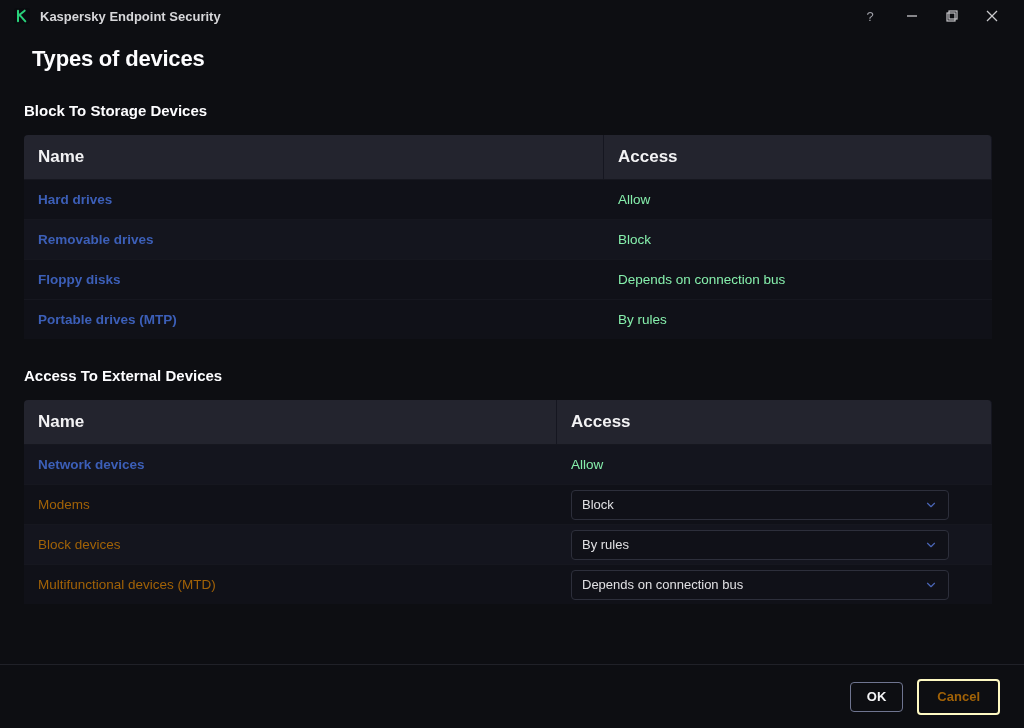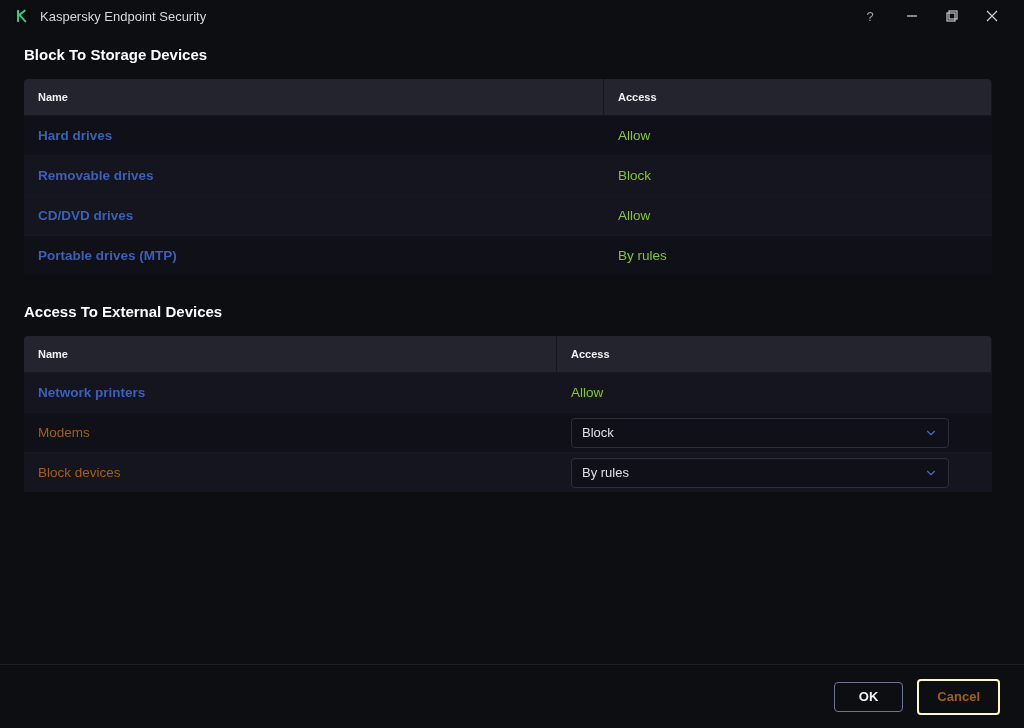--- a/index.html
+++ b/index.html
@@ -22,21 +22,21 @@
     background: #0d0e12;
     flex: 0 0 auto;
   }
   .titlebar .app-logo {
     width: 16px; height: 16px;
     margin-right: 10px;
   }
   .titlebar .app-title {
     color: #d7d7da;
     font-size: 13px;
-    font-weight: 400;
+    font-weight: 700;
     flex: 0 0 auto;
   }
   .titlebar .spacer { flex: 1; }
   .win-btn {
     width: 40px; height: 28px;
     display: flex; align-items: center; justify-content: center;
     color: #c9c9cc;
     font-size: 13px;
     cursor: pointer;
   }
@@ -86,21 +86,21 @@
     width: 968px;
     border-collapse: separate;
     border-spacing: 0;
     margin-bottom: 28px;
     margin-left: -8px;
   }
   .tbl th {
     background: #23242e;
     color: #f2f2f4;
     font-weight: 600;
-    font-size: 11px;
+    font-size: 17px;
     text-align: left;
     padding: 12px 14px;
     border-right: 1px solid #151620;
   }
   .tbl th.col-name { width: 580px; border-top-left-radius: 4px; }
   .tbl th.col-access { border-right: none; }
   .tbl th.col-end { width: 8px; border-top-right-radius: 4px; }
   .tbl td {
     padding: 0 14px;
     height: 40px;
@@ -109,21 +109,21 @@
     font-size: 13.5px;
     color: #cfcfd3;
     background: #0d0e12;
   }
   .tbl tr.odd td { background: #101118; margin-top: 6px; }
   .tbl tr.even td { background: #14151e; }
   .tbl td.col-end { padding: 0; }
   .dev-link { color: #3c5fb8; font-weight: 600; cursor: pointer; }
   .dev-plain { color: #a16207; }
 
-  .access-text { color: #84cc16; }
+  .access-text { color: #86efac; }
 
   .access-select {
     position: relative;
     display: flex;
     align-items: center;
     justify-content: space-between;
     width: 378px;
     height: 30px;
     padding: 0 10px 0 10px;
     border: 1px solid #2d2f3b;
@@ -144,21 +144,21 @@
     border-top: 1px solid #202128;
     display: flex;
     align-items: center;
     justify-content: flex-end;
     padding: 0 24px;
     gap: 14px;
     background: #0d0e12;
   }
   .btn {
     height: 30px;
-    padding: 0 24px;
+    padding: 0 16px;
     border-radius: 4px;
     font-size: 13px;
     font-weight: 600;
     display: flex; align-items: center; justify-content: center;
     cursor: pointer;
     min-width: 52px;
   }
   .btn-primary { border: 1px solid #6f7590; color: #f4f4f6; background: transparent; }
   .btn-secondary { border: 2px solid #fef9c3; color: #a16207; background: transparent; padding: 16px 18px; }
 </style>
@@ -192,20 +192,21 @@
     <svg width="12" height="12">
       <line x1="1" y1="1" x2="11" y2="11" stroke-width="1.3"></line>
       <line x1="11" y1="1" x2="1" y2="11" stroke-width="1.3"></line>
     </svg>
   </span>
 </div>
 
 <div class="content-wrap">
   <div class="content has-scroll">
 
+    <div class="page-title">Types of devices</div>
 
     <div class="section-title">Block To Storage Devices</div>
     <table class="tbl">
       <thead>
         <tr>
           <th class="col-name">Name</th>
           <th class="col-access">Access</th>
           <th class="col-end"></th>
         </tr>
       </thead>
@@ -213,23 +214,23 @@
           <tr class="odd">
             <td><span class="dev-link">Hard drives</span></td>
             <td><span class="access-text">Allow</span></td>
             <td class="col-end"></td>
           </tr>
           <tr class="even">
             <td><span class="dev-link">Removable drives</span></td>
             <td><span class="access-text">Block</span></td>
             <td class="col-end"></td>
           </tr>
-          <tr class="even">
-            <td><span class="dev-link">CD/DVD drives</span></td>
-            <td><span class="access-text">Allow</span></td>
+          <tr class="odd">
+            <td><span class="dev-link">Floppy disks</span></td>
+            <td><span class="access-text">Depends on connection bus</span></td>
             <td class="col-end"></td>
           </tr>
           <tr class="odd">
             <td><span class="dev-link">Portable drives (MTP)</span></td>
             <td><span class="access-text">By rules</span></td>
             <td class="col-end"></td>
           </tr>
         </tbody>
     </table>
 
@@ -237,21 +238,21 @@
     <table class="tbl">
       <thead>
         <tr>
           <th class="col-name">Name</th>
           <th class="col-access">Access</th>
           <th class="col-end"></th>
         </tr>
       </thead>
       <tbody id="external-body">
           <tr class="even">
-            <td><span class="dev-link">Network printers</span></td>
+            <td><span class="dev-link">Network devices</span></td>
             <td><span class="access-text">Allow</span></td>
             <td class="col-end"></td>
           </tr>
           <tr class="odd">
             <td><span class="dev-plain">Modems</span></td>
             <td>
               <div class="access-select">
                 <span class="val">Block</span>
                 <svg class="chev" viewBox="0 0 24 24">
                   <path d="M6 9l6 6 6-6" fill="none" stroke="#4a66b6" stroke-width="2" stroke-linecap="round" stroke-linejoin="round"></path>
@@ -265,20 +266,32 @@
             <td>
               <div class="access-select">
                 <span class="val">By rules</span>
                 <svg class="chev" viewBox="0 0 24 24">
                   <path d="M6 9l6 6 6-6" fill="none" stroke="#4a66b6" stroke-width="2" stroke-linecap="round" stroke-linejoin="round"></path>
                 </svg>
               </div>
             </td>
             <td class="col-end"></td>
           </tr>
+          <tr class="odd">
+            <td><span class="dev-plain">Multifunctional devices (MTD)</span></td>
+            <td>
+              <div class="access-select">
+                <span class="val">Depends on connection bus</span>
+                <svg class="chev" viewBox="0 0 24 24">
+                  <path d="M6 9l6 6 6-6" fill="none" stroke="#4a66b6" stroke-width="2" stroke-linecap="round" stroke-linejoin="round"></path>
+                </svg>
+              </div>
+            </td>
+            <td class="col-end"></td>
+          </tr>
         </tbody>
     </table>
 
   </div>
 </div>
 
 <div class="footer">
   <div class="btn btn-primary">OK</div>
   <div class="btn btn-secondary">Cancel</div>
 </div>

